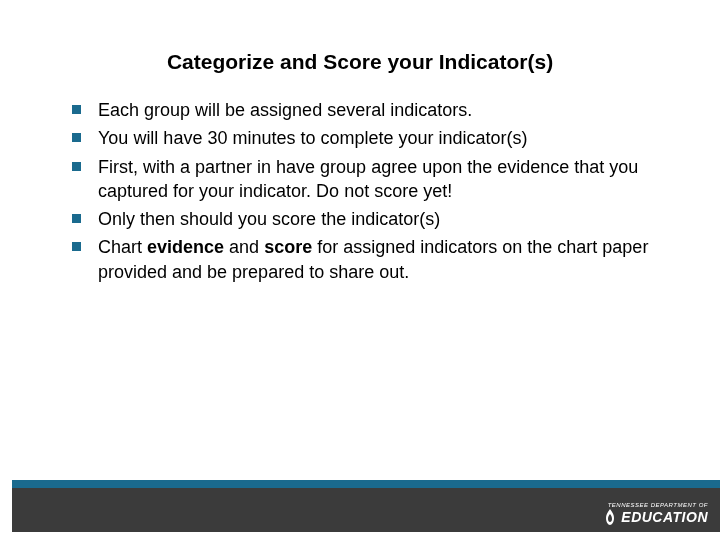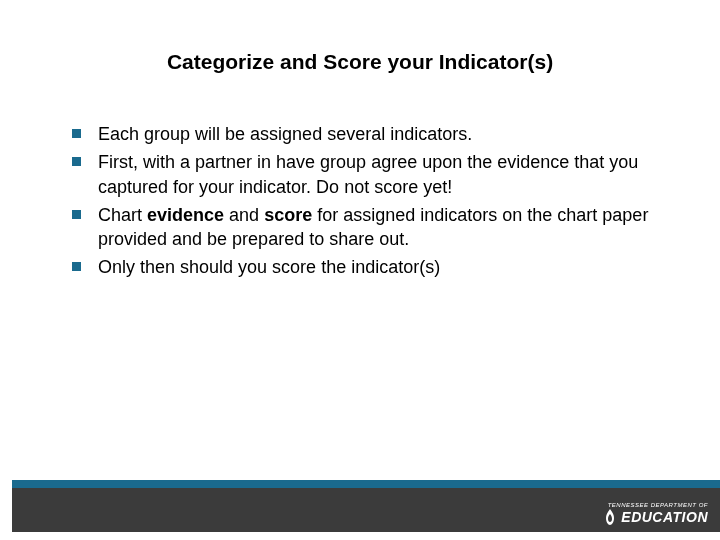--- a/index.html
+++ b/index.html
@@ -13,21 +13,21 @@
     width: 720px;
     height: 540px;
     position: relative;
     padding: 50px 60px 0 60px;
   }
   .title {
     text-align: center;
     font-weight: bold;
     font-size: 21px;
     color: #000;
-    margin-bottom: 48px;
+    margin-bottom: 24px;
   }
   ul.bullets {
     list-style: none;
     padding-left: 10px;
     margin-top: 6px;
   }
   ul.bullets li {
     position: relative;
     padding-left: 28px;
     font-size: 18px;
@@ -101,25 +101,26 @@
 </style>
 </head>
 <body>
 
 <div class="slide">
 
   <h1 class="title">Categorize and Score your Indicator(s)</h1>
 
   <ul class="bullets">
     <li>Each group will be assigned several indicators.</li>
+    <li>You will have 30 minutes to complete your indicator(s)</li>
     <li>First, with a partner in have group agree upon the evidence that you captured for your indicator. Do not score yet!</li>
+    <li>Only then should you score the indicator(s)</li>
     <li>
       <span>Chart </span><span class="bold">evidence</span><span> and </span><span class="bold">score</span><span> for assigned indicators on the chart paper provided and be prepared to share out.</span>
     </li>
-    <li>Only then should you score the indicator(s)</li>
   </ul>
 
   <div class="footer">
     <div class="footer-bar"></div>
     <div class="footer-band">
       <div class="logo">
         <div class="logo-top">TENNESSEE DEPARTMENT OF</div>
         <div class="logo-main">
           <span class="logo-flame">
             <svg viewBox="0 0 14 16" width="14" height="16">

